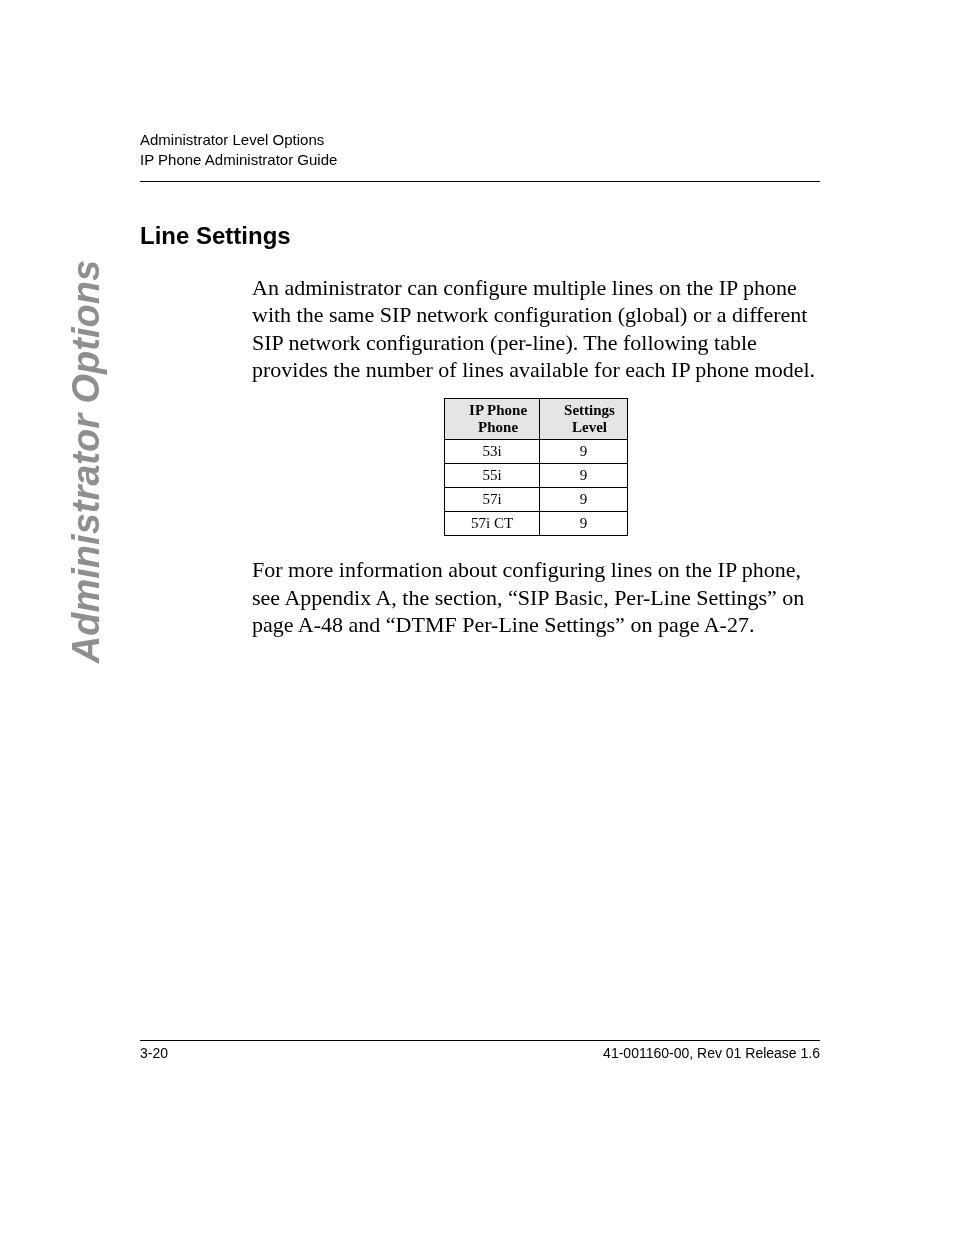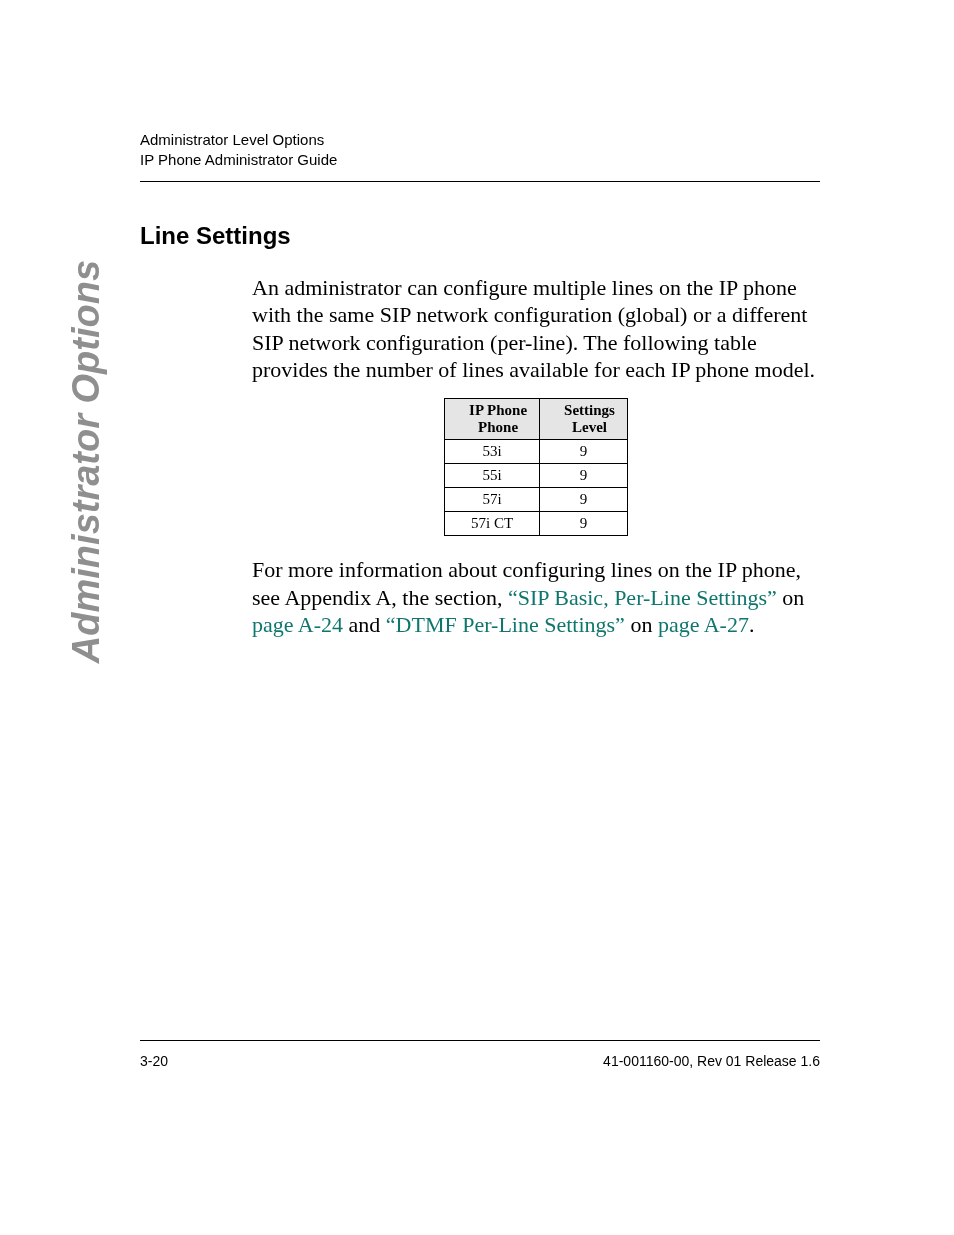--- a/index.html
+++ b/index.html
@@ -31,21 +31,21 @@
     font-size: 24px;
     margin-bottom: 24px;
     margin-top: 19px;
   }
   .body-text {
     font-size: 22px;
     line-height: 1.25;
     margin-left: 112px;
     margin-bottom: 4px;
   }
-  .body-text .link { color: #0f766e; }
+  .body-text .link { color: #000000; }
   .table-wrap {
     margin-left: 112px;
     margin-top: 14px;
     margin-bottom: 20px;
     display: flex;
     justify-content: center;
   }
   table.data {
     border-collapse: collapse;
     font-family: Georgia, "Times New Roman", serif;
@@ -77,21 +77,21 @@
     width: 420px;
     text-align: center;
     margin-left: -200px;
   }
   .footer {
     position: absolute;
     left: 140px;
     width: 680px;
     top: 1040px;
     border-top: 1px solid #000;
-    padding-top: 12px;
+    padding-top: 4px;
     font-family: Arial, Helvetica, sans-serif;
     font-size: 14px;
     display: flex;
     justify-content: space-between;
     align-items: center;
   }
 </style>
 </head>
 <body>
 
@@ -136,20 +136,20 @@
         </tr>
         <tr>
           <td>57i CT</td>
           <td>9</td>
         </tr>
       </tbody>
     </table>
   </div>
 
   <p class="body-text">
-    <span>For more information about configuring lines on the IP phone, see Appendix A, the section, </span><span class="link">“SIP Basic, Per-Line Settings”</span><span> on </span><span class="link">page A-24</span><span> and </span><span class="link">“DTMF Per-Line Settings”</span><span> on </span><span class="link">page A-27</span><span>.</span>
+    <span>For more information about configuring lines on the IP phone, see Appendix A, the section, </span><span class="link">“SIP Basic, Per-Line Settings”</span><span> on </span><span class="link">page A-48</span><span> and </span><span class="link">“DTMF Per-Line Settings”</span><span> on </span><span class="link">page A-27</span><span>.</span>
   </p>
 </div>
 
 <div class="footer">
   <span>3-20</span>
   <span>41-001160-00, Rev 01 Release 1.6</span>
 </div>
 
 </body></html>

